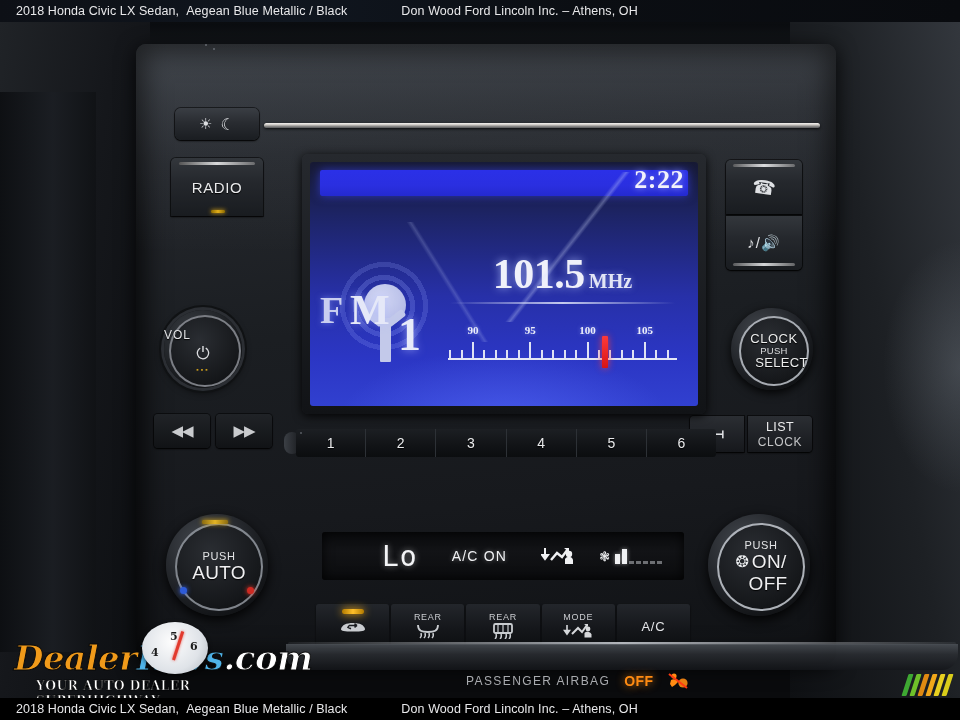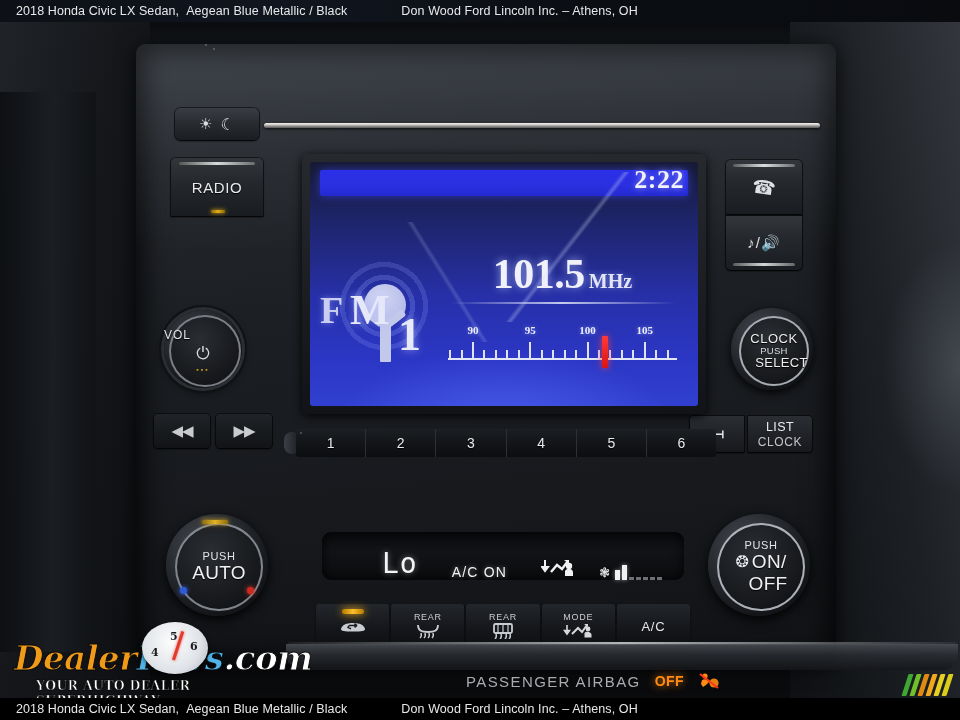--- a/index.html
+++ b/index.html
@@ -197,23 +197,23 @@
   #climate-knob-r{position:absolute;right:26px;top:470px;width:102px;height:102px;border-radius:50%;
     background:radial-gradient(circle at 36% 30%, #45494f 0%, #26292e 42%, #141619 72%, #08090b 100%);
     box-shadow:0 4px 12px rgba(0,0,0,.9);}
   #climate-knob-r-ring{position:absolute;left:9px;top:9px;width:84px;height:84px;border-radius:50%;
     border:2px solid rgba(215,220,228,.78);
     background:radial-gradient(circle at 40% 32%, #2a2d32 0%, #15171a 70%, #090a0c 100%);
     display:flex;flex-direction:column;align-items:center;justify-content:center;}
   .fan-row{display:flex;align-items:center;justify-content:center;gap:3px;}
 
   
-  #climate-lcd{position:absolute;left:186px;top:488px;width:362px;height:48px;border-radius:9px;
+  #climate-lcd{position:absolute;left:186px;top:488px;width:362px;height:48px;border-radius:3px;
     background:linear-gradient(180deg,#0a0b0d 0%,#121316 40%,#0b0c0e 100%);
-    display:flex;align-items:flex-end;box-shadow:inset 0 0 12px rgba(0,0,0,.9);}
+    display:flex;align-items:center;box-shadow:inset 0 0 12px rgba(0,0,0,.9);}
   #clim-temp{margin-left:60px;font-size:28px;letter-spacing:1px;color:#f3f4f6;
     font-family:"DejaVu Sans Mono",monospace;text-shadow:0 0 6px rgba(255,255,255,.45);}
   #clim-ac{margin-left:34px;font-size:14px;letter-spacing:1.2px;color:#f0f1f3;
     text-shadow:0 0 5px rgba(255,255,255,.4);}
   #clim-mode{margin-left:34px;display:flex;align-items:center;}
   #clim-fan{margin-left:24px;display:flex;align-items:flex-end;gap:2px;}
   .fanbar{width:5px;background:#f0f1f3;box-shadow:0 0 4px rgba(255,255,255,.5);}
   .fanbar.off{background:#6d6f73;height:3px !important;box-shadow:none;}
 
   
@@ -223,21 +223,21 @@
     display:flex;flex-direction:column;align-items:center;justify-content:center;
     box-shadow:0 1px 2px rgba(0,0,0,.8);}
   .cbtn-text{font-size:9px;letter-spacing:.7px;color:#c9cbcf;line-height:1.05;}
   .cbtn-big{font-size:13px;letter-spacing:.8px;color:#e4e5e8;}
   .cbtn-led{position:absolute;top:5px;left:50%;transform:translateX(-50%);
     width:22px;height:5px;border-radius:2px;
     background:linear-gradient(90deg,#b17a00,#ffc02a,#b17a00);box-shadow:0 0 8px #ffb418;}
 
   
   #airbag{position:absolute;left:330px;top:628px;display:flex;align-items:center;gap:14px;}
-  #airbag-label{font-size:15px;letter-spacing:1.4px;color:#a9abaf;}
+  #airbag-label{font-size:12px;letter-spacing:1.4px;color:#a9abaf;}
   #airbag-off{font-size:14px;font-weight:bold;letter-spacing:.4px;color:#ff8b12;
     text-shadow:0 0 8px rgba(255,140,20,.85);}
   #airbag-icon{position:relative;width:22px;height:18px;}
 
   
   #lower-trim{position:absolute;left:150px;top:600px;width:672px;height:26px;
     background:linear-gradient(180deg,#4c5157 0%,#2b2e33 40%,#14161a 100%);
     border-radius:0 0 16px 16px;opacity:.85;}
   #lower-trim-chrome{position:absolute;left:152px;top:598px;width:668px;height:3px;
     background:linear-gradient(90deg,rgba(150,155,162,.1),rgba(220,224,230,.8),rgba(150,155,162,.1));

